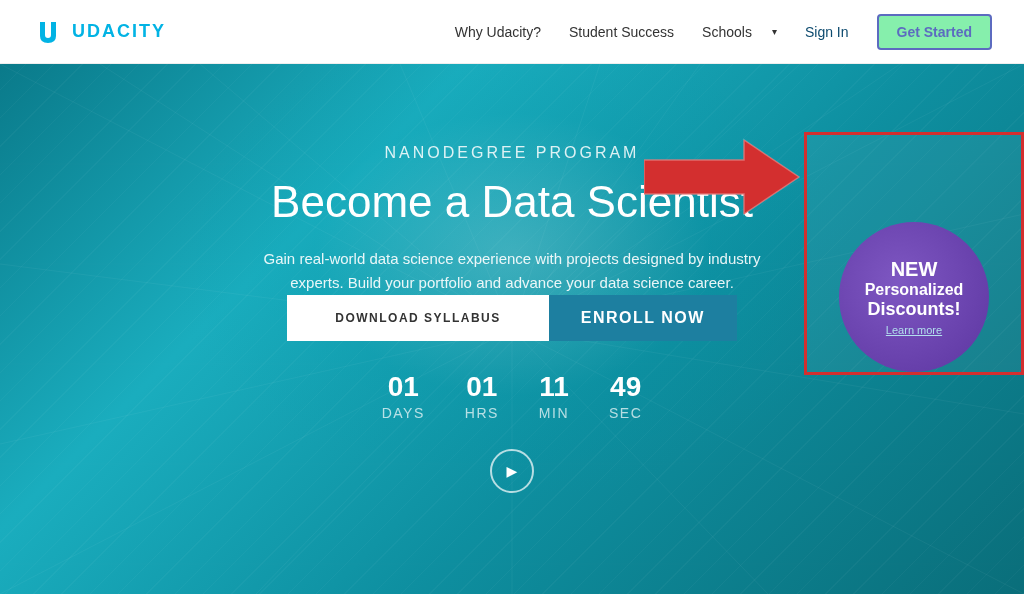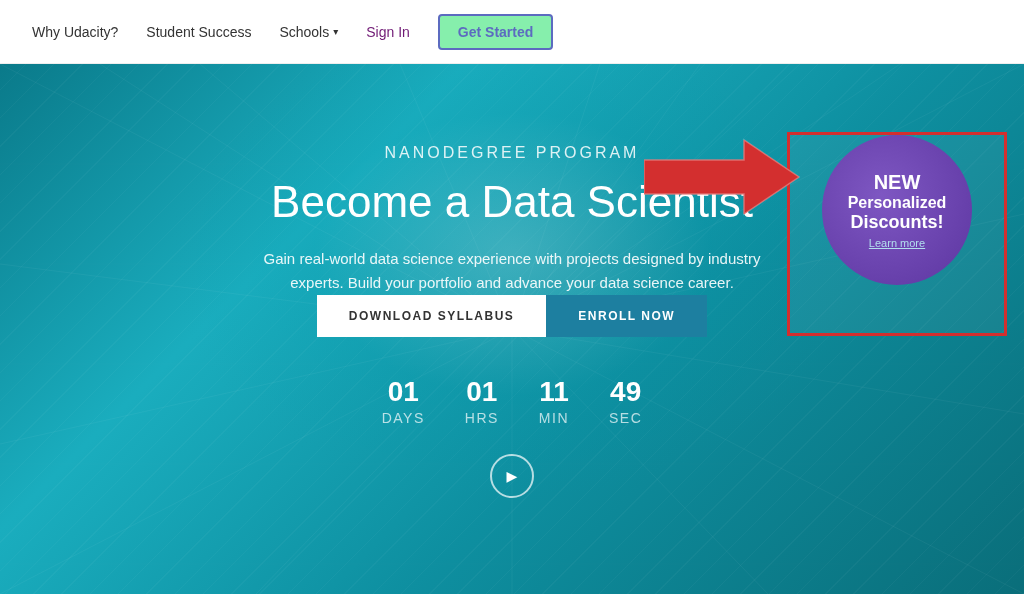--- a/index.html
+++ b/index.html
@@ -15,22 +15,22 @@
       background: #fff;
       border-bottom: 1px solid #eee;
       position: relative;
       z-index: 10;
     }
     .navbar-left { display: flex; align-items: center; gap: 8px; }
     .logo-icon { width: 32px; height: 32px; }
     .logo-text { font-size: 18px; font-weight: 700; letter-spacing: 2px; color: #02b3e4; }
     .navbar-right { display: flex; align-items: center; gap: 28px; }
     .nav-link { font-size: 14px; color: #333; text-decoration: none; cursor: pointer; }
-    .nav-schools { display: flex; align-items: center; gap: 4px; font-size: 14px; color: #333; cursor: pointer; }
-    .nav-sign-in { font-size: 14px; color: #701a75; cursor: pointer; }
+    .nav-schools { display: flex; align-items: center; gap: 20px; font-size: 14px; color: #333; cursor: pointer; }
+    .nav-sign-in { font-size: 14px; color: #0c4a6e; cursor: pointer; }
     .btn-get-started {
       border: 2px solid #5c6bc0;
       color: #5c6bc0;
       background: #86efac;
       padding: 8px 18px;
       font-size: 14px;
       font-weight: 600;
       border-radius: 4px;
       cursor: pointer;
     }
@@ -105,67 +105,67 @@
       font-size: 15px;
       color: rgba(255,255,255,0.9);
       max-width: 520px;
       line-height: 1.6;
     }
     .hero-buttons { display: flex; gap: 0; margin-bottom: 32px; }
     .btn-syllabus {
       background: #fff;
       color: #333;
       border: none;
-      padding: 14px 32px;
+      padding: 14px 48px;
       font-size: 12px;
       font-weight: 700;
       letter-spacing: 1.5px;
       text-transform: uppercase;
       cursor: pointer;
     }
     .btn-enroll {
       background: #1d7fa0;
       color: #fff;
       border: none;
       padding: 14px 32px;
-      font-size: 12px;
+      font-size: 16px;
       font-weight: 700;
       letter-spacing: 1.5px;
       text-transform: uppercase;
       cursor: pointer;
     }
 
     .countdown { display: flex; gap: 40px; margin-bottom: 28px; }
-    .countdown-item { display: flex; flex-direction: column; align-items: center; margin-top: 9px; }
+    .countdown-item { display: flex; flex-direction: column; align-items: center; }
     .countdown-number { font-size: 28px; font-weight: 700; color: #fff; line-height: 1; }
     .countdown-label { font-size: 14px; letter-spacing: 1.5px; color: rgba(255,255,255,0.7); margin-top: 4px; text-transform: uppercase; }
 
     .play-btn {
       width: 44px; height: 44px;
       border-radius: 50%;
       border: 2px solid rgba(255,255,255,0.7);
       background: transparent;
       display: flex; align-items: center; justify-content: center;
       cursor: pointer;
       color: #fff;
       font-size: 14px;
     }
 
     
     .promo-overlay {
       position: absolute;
       top: 68px;
-      right: 17px;
+      right: 0;
       width: 220px;
-      height: 204px;
+      height: 243px;
       border: 3px solid #d32f2f;
       z-index: 5;
       background: rgba(255,255,255,0.05);
       display: flex;
-      align-items: flex-start;
+      align-items: flex-end;
       justify-content: center;
     }
     
     .red-arrow {
       position: absolute;
       top: 68px;
       right: 220px;
       z-index: 6;
       width: 160px;
       height: 90px;
@@ -184,20 +184,27 @@
     }
     .promo-new { font-size: 20px; font-weight: 800; color: #fff; line-height: 1.1; }
     .promo-personalized { font-size: 16px; font-weight: 700; color: #fff; line-height: 1.2; }
     .promo-discounts { font-size: 18px; font-weight: 800; color: #fff; }
     .promo-learn { font-size: 11px; color: #b2dfee; text-decoration: underline; margin-top: 4px; cursor: pointer; }
   </style>
 </head>
 <body>
 
 <nav class="navbar">
+  <div class="navbar-left">
+
+    <svg class="logo-icon" viewBox="0 0 32 32" fill="none" xmlns="http://www.w3.org/2000/svg">
+      <path d="M8 6 L8 20 Q8 27 16 27 Q24 27 24 20 L24 6 L19 6 L19 19 Q19 22 16 22 Q13 22 13 19 L13 6 Z" fill="#02b3e4"></path>
+    </svg>
+    <span class="logo-text">UDACITY</span>
+  </div>
   <div class="navbar-right">
     <a class="nav-link">Why Udacity?</a>
     <a class="nav-link">Student Success</a>
     <span class="nav-schools">
       <span>Schools</span>
       <span class="chevron-down">▾</span>
     </span>
     <a class="nav-sign-in">Sign In</a>
     <button class="btn-get-started">Get Started</button>
   </div>

